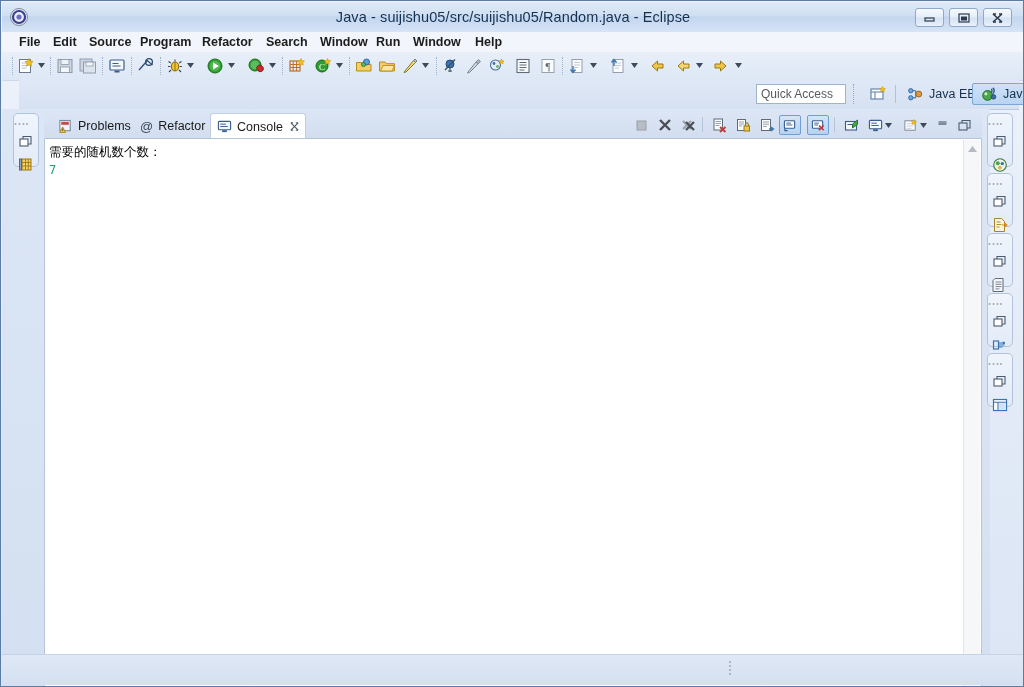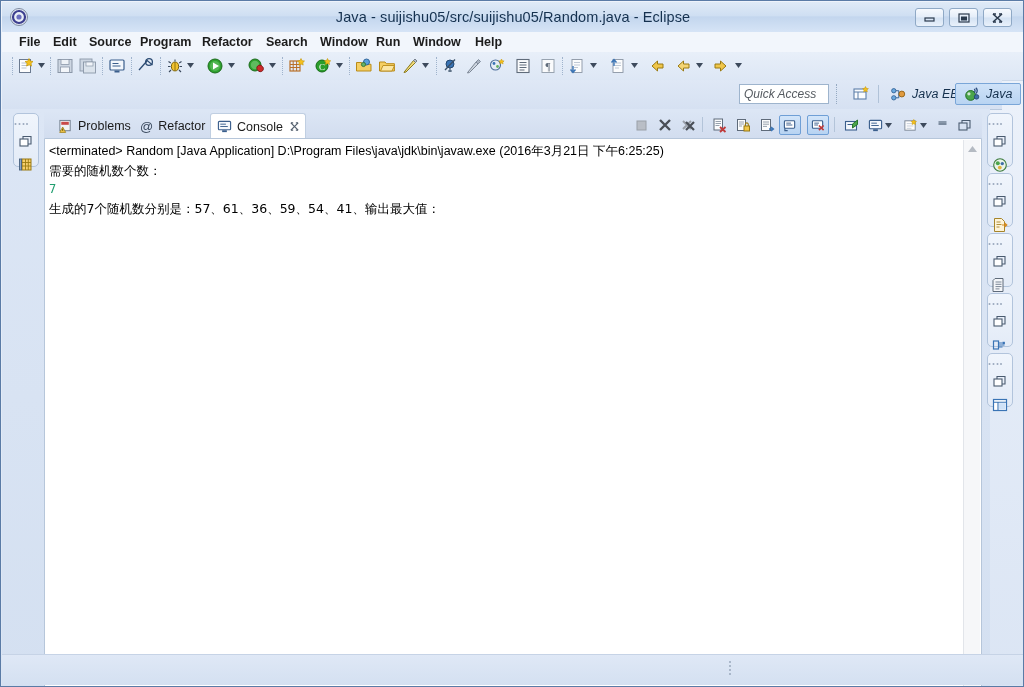--- a/index.html
+++ b/index.html
@@ -93,25 +93,24 @@
     width: 1px; height: 18px;
     border-left: 1px dotted #9fb3cc;
   }
   .tb-arrow {
     position: absolute; top: 11px;
     width: 7px; height: 5px;
   }
 
   
   #qarow {
-    position: absolute; left: 1px; top: 79px;
+    position: absolute; left: 18px; top: 79px;
     width: 1000px; height: 29px;
     background: linear-gradient(to bottom, #dfe8f6 0%, #d6e1f2 100%);
     border-bottom: 1px solid #b9c9de;
-    font-style: italic;
   }
   #quick-access {
     position: absolute; left: 737px; top: 4px;
     width: 90px; height: 20px;
     box-sizing: border-box;
     background: #ffffff;
     border: 1px solid #9eb4cd;
     font-size: 12px;
     color: #555a60;
     padding: 0 4px;
@@ -833,24 +832,22 @@
         <div class="ctool" style="left:910px">
           <svg width="13" height="13" viewBox="0 0 13 13">
             <rect x="1" y="4" width="8" height="7" fill="none" stroke="#4a5b70" stroke-width="1.1"></rect>
             <path d="M4 4 V1.5 h8 V9 h-3" fill="none" stroke="#4a5b70" stroke-width="1.1"></path>
           </svg>
         </div>
       </div>
 
       <div id="console-frame">
         <div id="console-text">
-          <div class="cline cline-head">&lt;terminated&gt; Random [Java Application] D:\Program Files\java\jdk\bin\javaw.exe (2016年3月21日 下午6:25:25)</div>
           <div class="cline">需要的随机数个数：</div>
           <div class="cline cline-input">7</div>
-          <div class="cline">生成的7个随机数分别是：57、61、36、59、54、41、输出最大值：</div>
         </div>
 
         <div id="vscroll">
           <div class="sb-arrow" style="left:0;top:2px;width:17px;height:14px">
             <svg width="9" height="6" viewBox="0 0 9 6">
                 <path d="M4.5 0 L9 6 L0 6 Z" fill="#b4bac2"></path>
               </svg>
           </div>
 
         </div>

